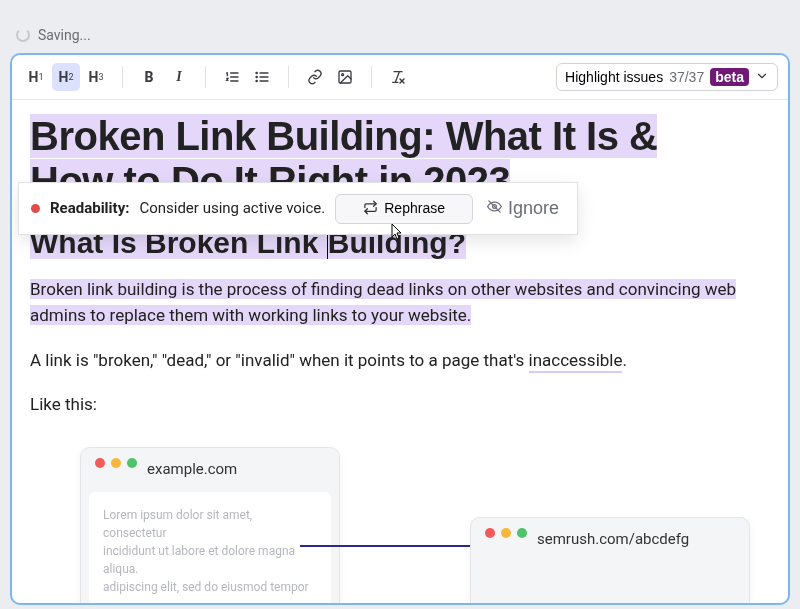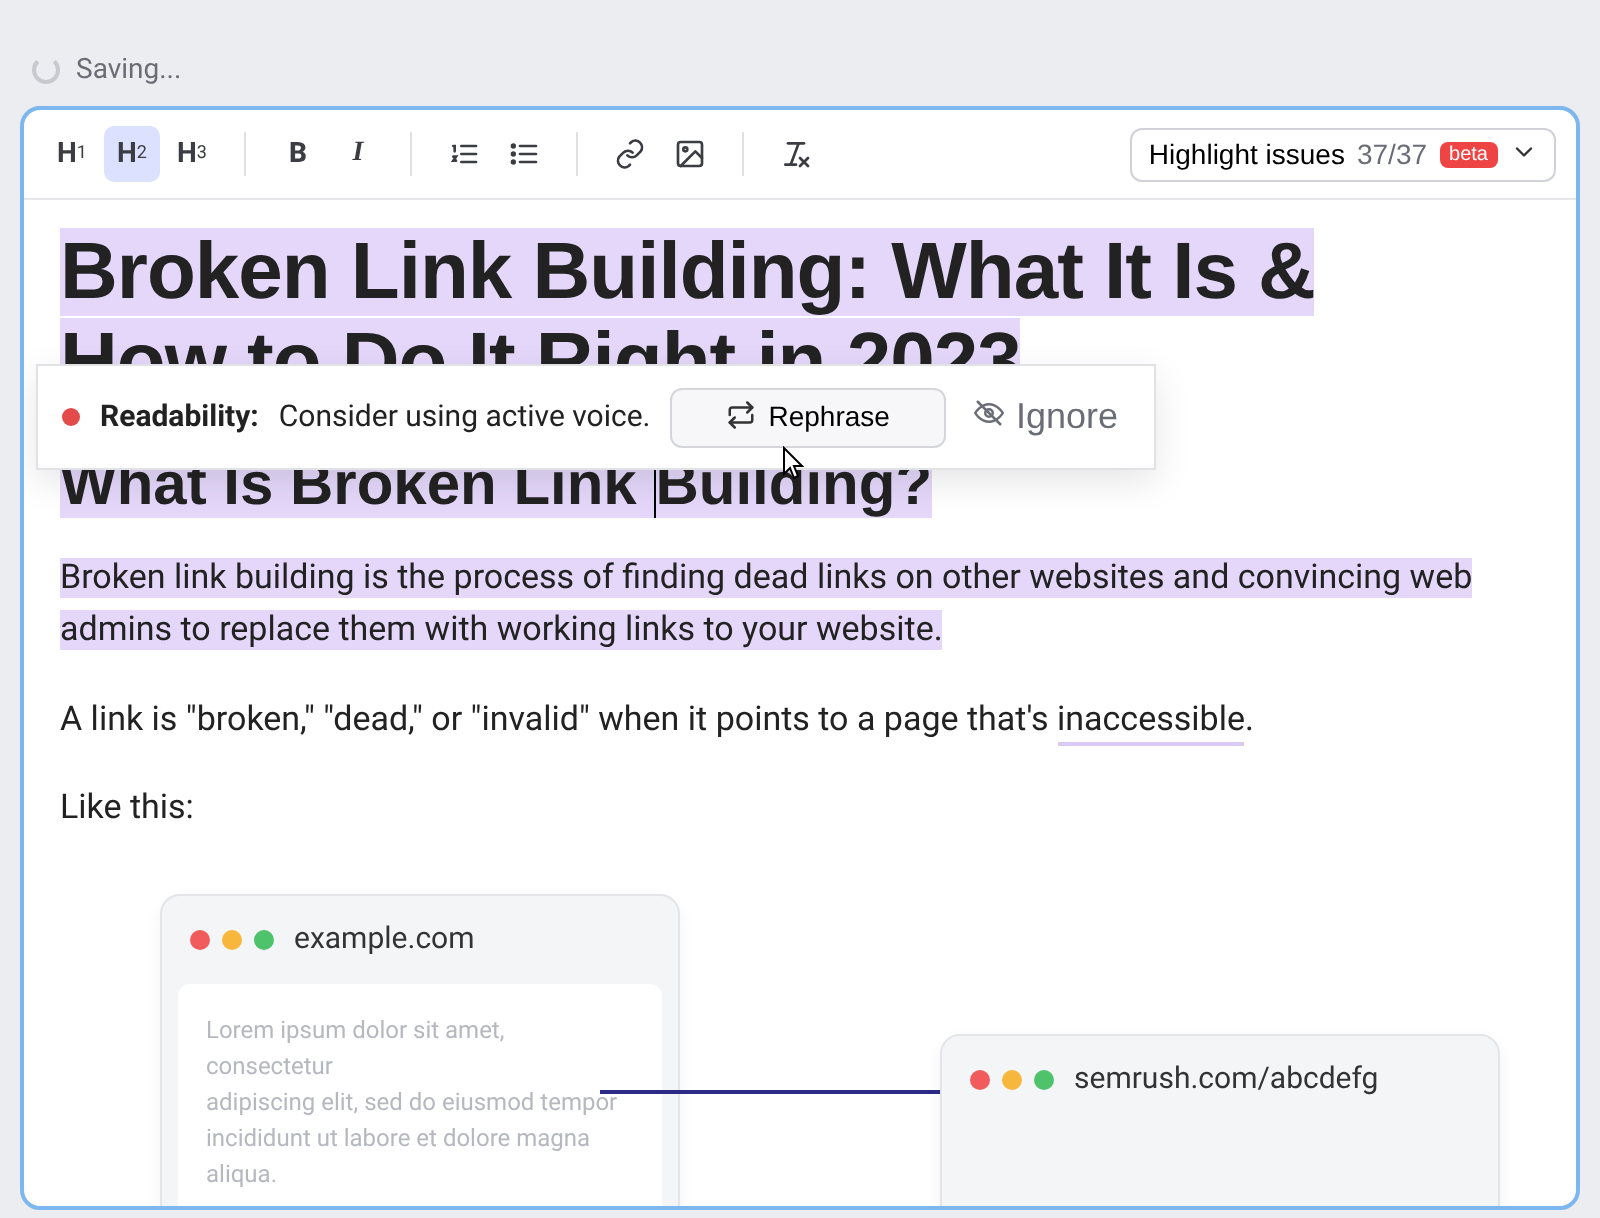--- a/index.html
+++ b/index.html
@@ -89,24 +89,24 @@
     gap: 6px;
     background: #fff;
     border: 1px solid #d0d2d7;
     border-radius: 6px;
     padding: 4px 8px;
     font-size: 14px;
     cursor: pointer;
   }
   .hi-count { color: #6a6d75; }
   .hi-beta {
-    background: #ef4444;
+    background: #701a75;
     color: #fff;
-    font-size: 10px;
-    font-weight: 400;
+    font-size: 14px;
+    font-weight: 700;
     padding: 1px 5px;
     border-radius: 4px;
   }
   .hi-chev svg { width: 14px; height: 14px; }
 
   
   .content {
     padding: 14px 18px 0 18px;
     font-size: 17px;
     line-height: 1.55;
@@ -201,21 +201,21 @@
     position: absolute;
     background: #f4f5f7;
     border: 1px solid #e4e5e9;
     border-radius: 10px;
     box-shadow: 0 3px 8px rgba(0,0,0,0.05);
   }
   .browser.left { left: 50px; top: 0; width: 260px; height: 200px; }
   .browser.right { left: 440px; top: 70px; width: 280px; height: 120px; }
   .browser-bar {
     display: flex;
-    align-items: center;
+    align-items: flex-start;
     gap: 10px;
     padding: 10px 14px;
   }
   .tl-dots { display: flex; gap: 6px; }
   .tl-dot { width: 10px; height: 10px; border-radius: 50%; }
   .tl-red { background: #f15b5b; }
   .tl-yellow { background: #f7b73c; }
   .tl-green { background: #4ec36b; }
   .browser-addr { font-size: 15px; color: #333; }
   .browser-body {
@@ -406,22 +406,22 @@
         <div class="browser-bar">
           <div class="tl-dots">
             <span class="tl-dot tl-red"></span>
               <span class="tl-dot tl-yellow"></span>
               <span class="tl-dot tl-green"></span>
           </div>
           <span class="browser-addr">example.com</span>
         </div>
         <div class="browser-body">
           <div>Lorem ipsum dolor sit amet, consectetur</div>
+          <div>incididunt ut labore et dolore magna aliqua.</div>
           <div>adipiscing elit, sed do eiusmod tempor</div>
-          <div>incididunt ut labore et dolore magna aliqua.</div>
         </div>
       </div>
 
       <svg class="arrow" viewBox="0 0 200 24">
         <line x1="0" y1="12" x2="188" y2="12" stroke="#2b2a86" stroke-width="2"></line>
         <polygon points="188,6 200,12 188,18" fill="#2b2a86"></polygon>
       </svg>
 
       <div class="browser right">
         <div class="browser-bar">

